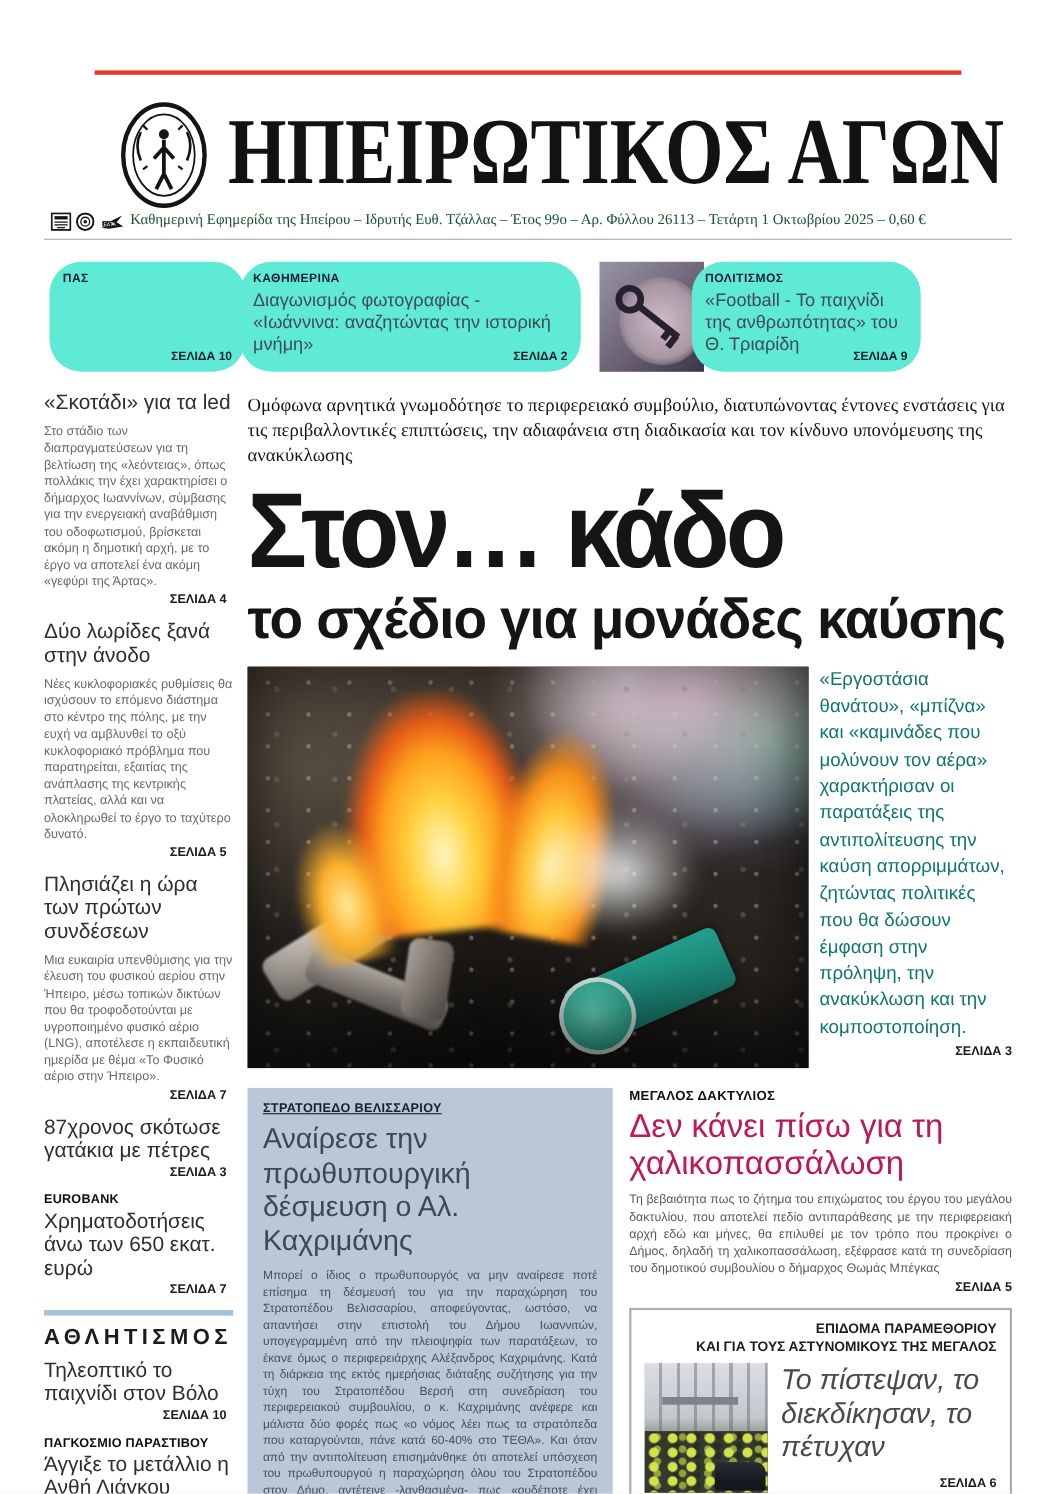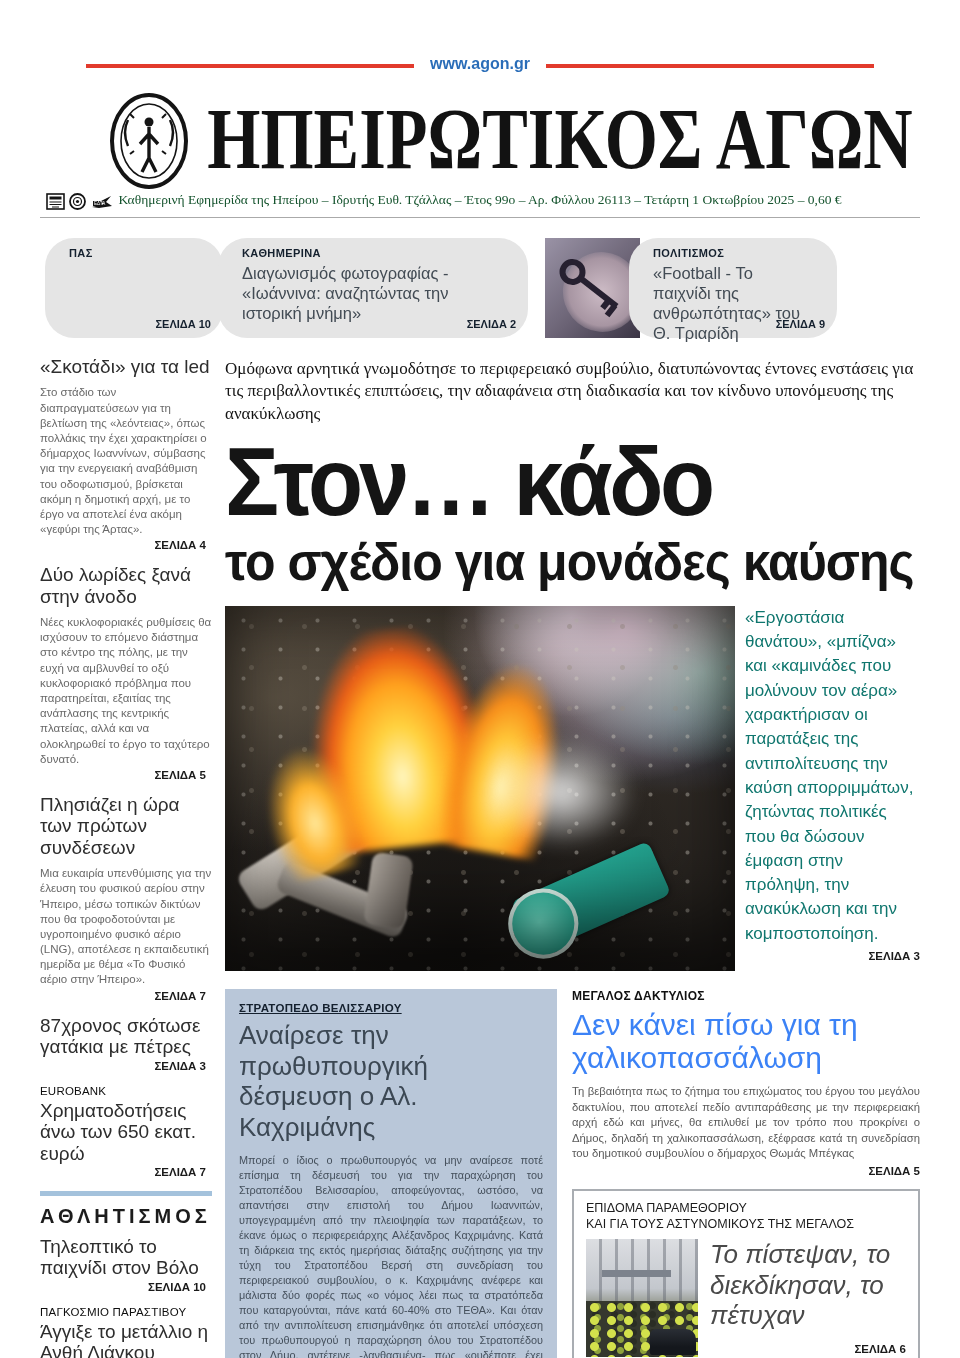--- a/index.html
+++ b/index.html
@@ -28,38 +28,38 @@
   }
   .tagline-row { position:absolute; top:192px; left:44px; right:44px; height:22px; }
   .press-icons { position:absolute; left:2px; top:1px; display:flex; gap:4px; }
   .tagline {
     position:absolute; left:0; right:0; text-align:center;
     font-family:"Liberation Serif", serif; font-size:13.5px; color:#14532d;
   }
   .header-sep { position:absolute; top:217px; left:40px; right:40px; border-top:1px solid #aaa; }
 
   
-  .teaser { position:absolute; top:238px; height:100px; background:#e5e5e5; padding:9px 24px;border-radius:29px; }
+  .teaser { position:absolute; top:238px; height:100px; background:#5eead4; padding:9px 12px;border-radius:29px; }
   .teaser .kicker { font-size:11px; font-weight:bold; color:#14202e; letter-spacing:.4px; }
   .teaser .t-title { font-size:16.5px; color:#424b54; line-height:1.22; margin-top:4px; }
   .teaser .t-page { position:absolute; right:12px; bottom:8px; font-size:11px; font-weight:bold; color:#14202e; }
   #teaser-1 { left:45px; width:178px; }
   #teaser-2 { left:218px; width:310px; }
   #teaser-2-photo { position:absolute; top:238px; left:545px; width:95px; height:100px; overflow:hidden; background:linear-gradient(135deg,#9a93a6 0%,#6b6375 55%,#3a3444 100%); }
   #teaser-3 { left:629px; width:208px; }
 
   .palm { position:absolute; left:18px; top:14px; width:78px; height:80px; background:radial-gradient(ellipse at 50% 50%, #cdbcc6 0%, #a795a2 60%, rgba(120,105,120,0) 78%); border-radius:50%; transform:rotate(-18deg); }
   .key-svg { position:absolute; left:4px; top:10px; }
 
   
   .rail { position:absolute; left:40px; top:356px; width:172px; }
   .rail .r-title { font-size:19px; line-height:1.13; color:#2e2e2e; }
   .rail .r-body { font-size:11.5px; line-height:1.32; color:#696969; margin-top:8px; }
   .rail .r-page { font-size:11.5px; font-weight:bold; color:#1a1a1a; text-align:right; padding-right:6px; margin-top:2px; }
-  .rail .r-kicker { font-size:11.5px; font-weight:normal; color:#0e0e0e; margin-bottom:3px; letter-spacing:.2px; }
+  .rail .r-kicker { font-size:11.5px; font-weight:bold; color:#0e0e0e; margin-bottom:3px; letter-spacing:.2px; }
   .rail .r-item { margin-bottom:13px; }
   .blue-bar { height:5px; background:#a4c2dc; margin:4px 0 9px; }
   .sports-header { font-size:20px; font-weight:bold; letter-spacing:4px; color:#1c1c1c; margin-bottom:8px; }
 
   .main { position:absolute; left:225px; top:358px; width:695px; }
   .deck {
     font-family:"Liberation Serif", serif; font-size:17px; line-height:1.32; color:#141414; width:692px;
   }
   .headline-1 {
     margin-top:8px; font-size:97px; font-weight:bold; color:#151515;
@@ -119,26 +119,26 @@
 
   
   .bottom-row { display:flex; margin-top:18px; }
   .blue-box { width:332px; background:#b9c7d9; padding:13px 14px 10px; flex:none; }
   .blue-box .kicker { font-size:11.5px; font-weight:bold; color:#14202e; letter-spacing:.3px;text-decoration:underline; }
   .blue-box .b-head { font-size:26px; line-height:1.18; color:#3c4854; margin-top:6px; }
   .blue-box .b-body { font-size:10.9px; line-height:1.38; color:#45505c; text-align:justify; margin-top:10px; }
 
   .right-bottom { margin-left:15px; width:348px; flex:none; }
   .rb-kicker { font-size:12px; font-weight:bold; color:#101010; letter-spacing:.3px; }
-  .rb-head { font-size:30px; line-height:1.12; color:#3b82f6; margin-top:5px; }
+  .rb-head { font-size:30px; line-height:1.12; color:#be185d; margin-top:5px; }
   .rb-body { font-size:11.3px; line-height:1.38; color:#5a5a5a; text-align:justify; margin-top:9px; }
   .rb-page { font-size:11.5px; font-weight:bold; color:#1a1a1a; text-align:right; margin-top:3px; }
 
   .boxed { margin-top:12px; border:2px solid #a9adb2; padding:9px 12px 8px; position:relative; height:176px; }
-  .boxed .bx-kicker { font-size:12.5px; font-weight:normal; color:#1c1c1c; line-height:1.3; }
+  .boxed .bx-kicker { font-size:12.5px; font-weight:bold; color:#1c1c1c; line-height:1.3;text-align:right; }
   .bx-row { display:flex; margin-top:7px;font-style:italic; }
   .bx-photo { position:relative; width:112px; height:118px; overflow:hidden; flex:none;
     background:linear-gradient(180deg,#dcdee2 0%,#c3c7cd 42%,#8a8e80 58%,#43463c 100%); }
   .bx-building { position:absolute; top:0; left:0; right:0; height:58%;
     background:repeating-linear-gradient(90deg, rgba(0,0,0,0) 0 13px, rgba(95,100,110,.45) 13px 16px); }
   .bx-sign { position:absolute; top:26%; left:14%; width:62%; height:7px; background:#7d838d; }
   .bx-crowd { position:absolute; bottom:0; left:0; right:0; height:48%;
     background-color:#35382e;
     background-image:
       radial-gradient(circle, #d3e14c 0 4px, rgba(0,0,0,0) 5px),
@@ -151,21 +151,20 @@
   .bx-page { position:absolute; right:12px; bottom:8px; font-size:11.5px; font-weight:bold; color:#1a1a1a; }
 
   .icon-glyph { display:inline-block; }
 </style>
 </head>
 <body>
 
 <div id="page">
 
   <div class="top-rule"></div>
-  <div class="site-url"><span>www.agon.gr</span></div>
 
   <div class="masthead">
     <div class="logo">
       <svg width="82" height="98" viewBox="0 0 82 98">
         <ellipse cx="41" cy="49" rx="37" ry="46" fill="#fff" stroke="#141414" stroke-width="4"></ellipse>
         <ellipse cx="41" cy="49" rx="28" ry="37" fill="none" stroke="#141414" stroke-width="1.6"></ellipse>
         <circle cx="41" cy="30" r="4.5" fill="#141414"></circle>
         <path d="M41 35 L41 66 M41 42 L32 52 M41 42 L50 52 M41 66 L34 80 M41 66 L48 80" stroke="#141414" stroke-width="3.4" fill="none"></path>
         <path d="M20 28 q-6 12 0 26 M62 28 q6 12 0 26" stroke="#141414" stroke-width="2.4" fill="none"></path>
         <path d="M22 22 l4 4 M58 22 l-4 4 M22 62 l4 -3 M58 62 l-4 -3" stroke="#141414" stroke-width="2"></path>

